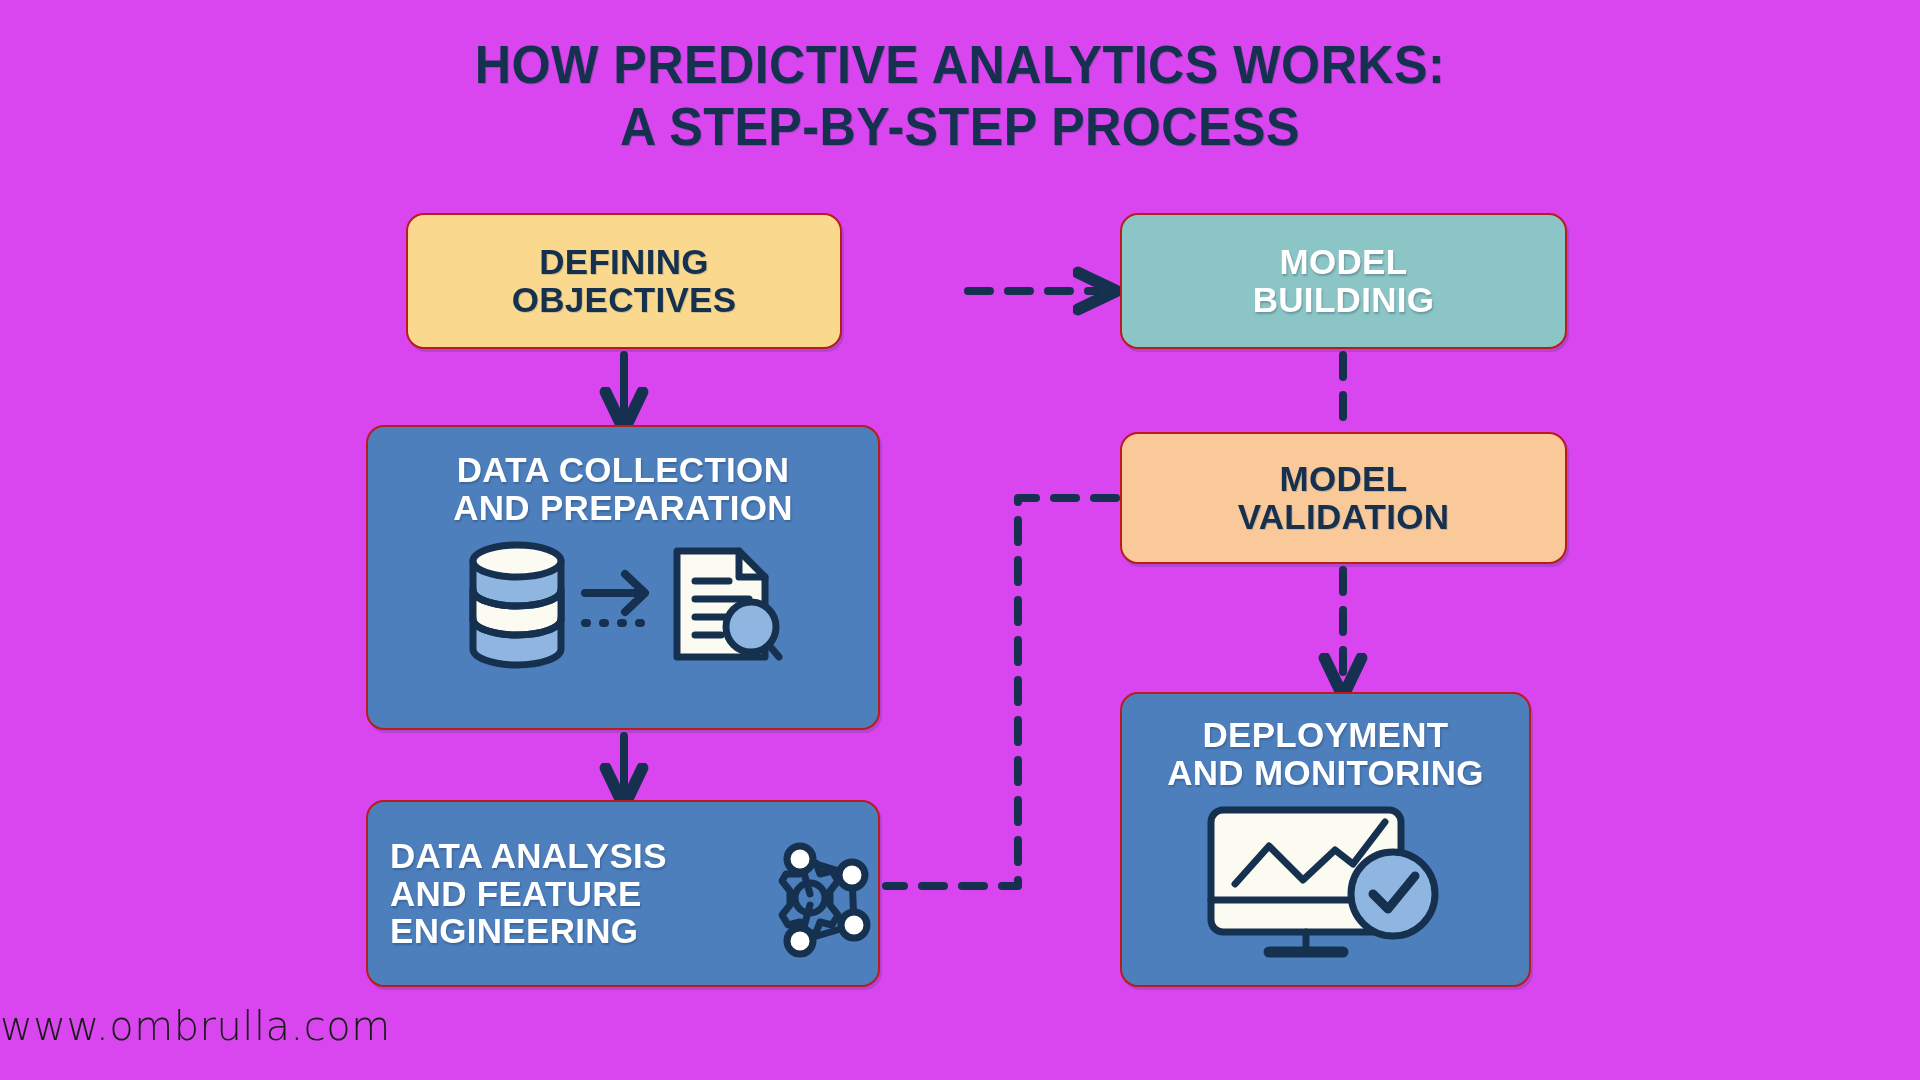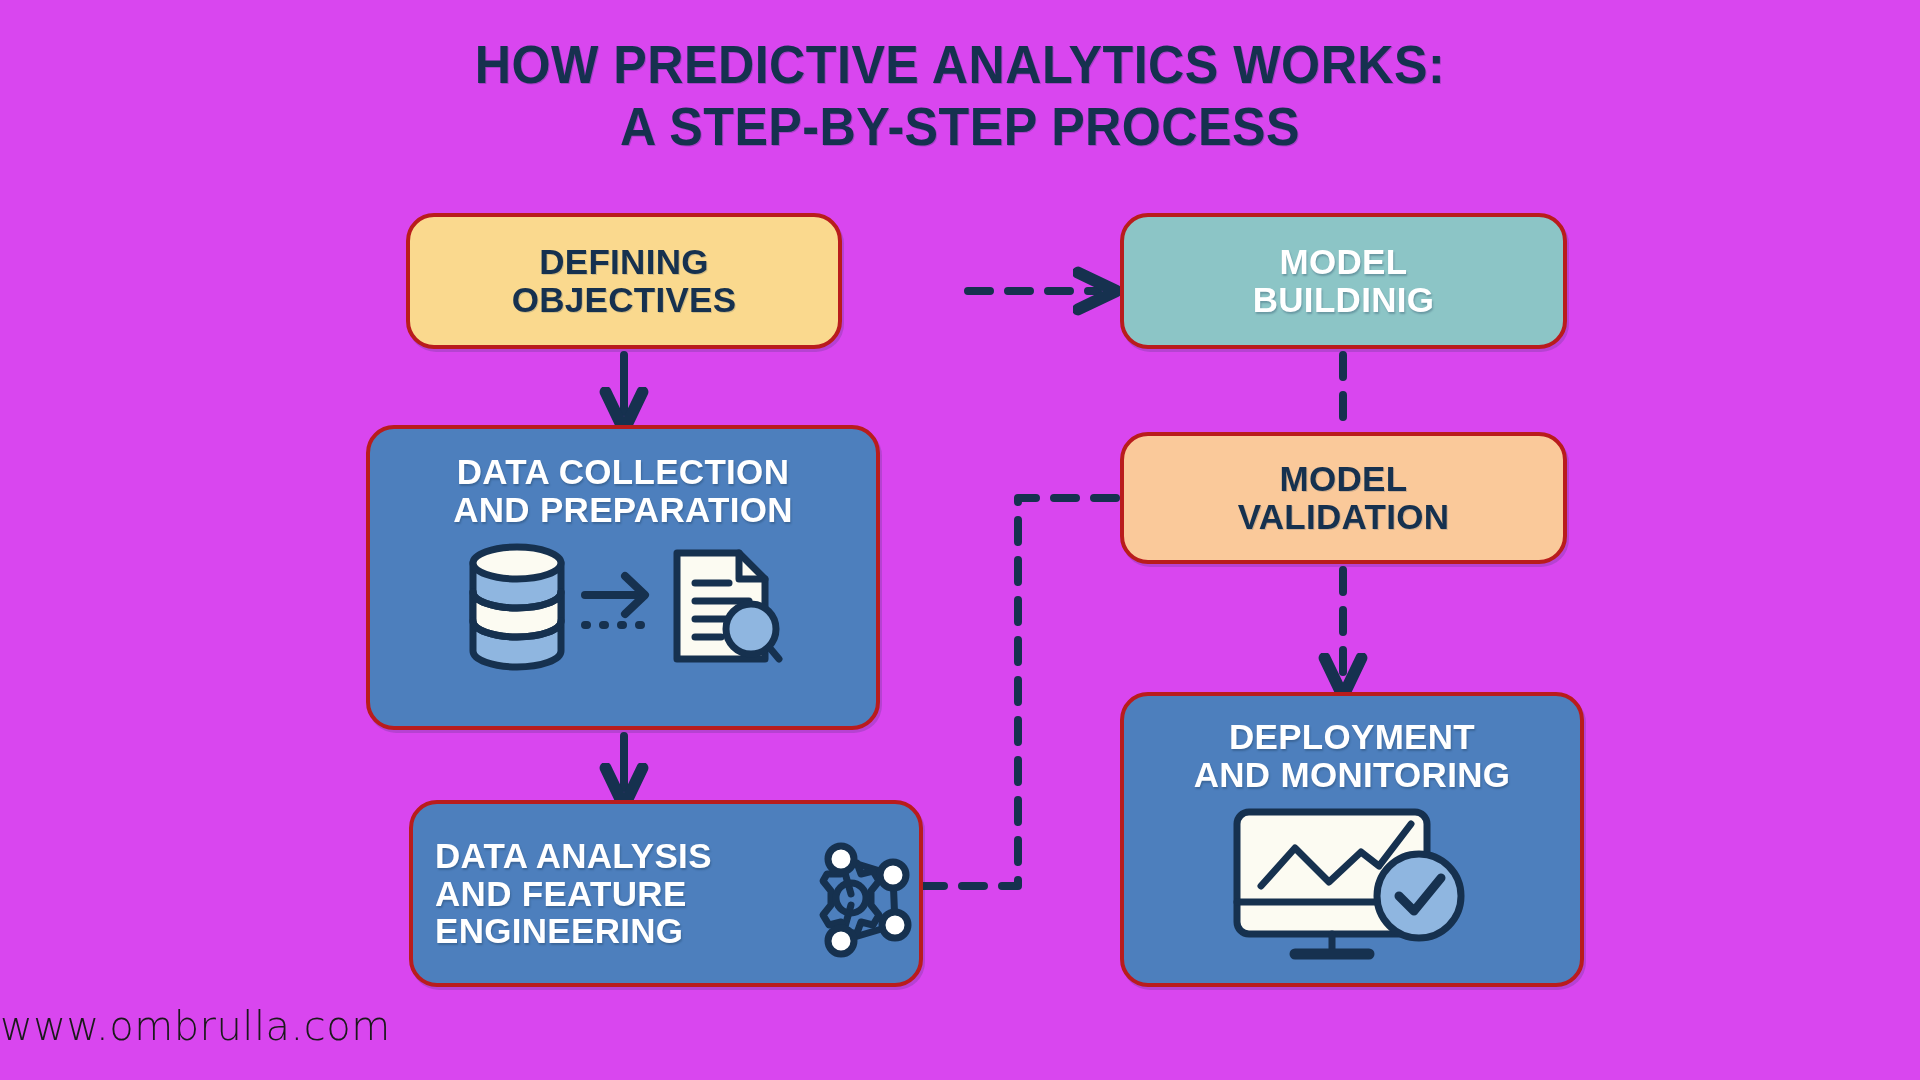--- a/index.html
+++ b/index.html
@@ -48,22 +48,22 @@
     position: absolute;
     inset: 0;
     width: 1920px;
     height: 1080px;
     pointer-events: none;
   }
 
   
   .node {
     position: absolute;
-    border: 4px solid #b91c1c;
-    border-radius: 28px;
+    border: 2px solid #b91c1c;
+    border-radius: 18px;
     display: flex;
     flex-direction: column;
     align-items: center;
     justify-content: center;
     text-align: center;
     box-shadow: 2px 3px 0 rgba(22,49,79,0.18);
   }
   .node .node-label {
     font-weight: bold;
     line-height: 1.08;
@@ -117,21 +117,20 @@
   }
 
   
   #node-data-analysis {
     left: 366px; top: 800px;
     width: 514px; height: 187px;
     background: #4d7fbd;
     flex-direction: row;
     justify-content: flex-start;
     padding-left: 22px;
-    margin-left: 43px;
   }
   #node-data-analysis .node-label {
     color: #ffffff;
     font-size: 35px;
     text-align: left;
     text-shadow: 1px 2px 2px rgba(22,49,79,0.32);
     flex: 1;
   }
 
   
@@ -142,21 +141,21 @@
   }
   #node-model-validation .node-label {
     color: #16314f;
     font-size: 35px;
     text-shadow: 1px 1px 0 rgba(22,49,79,0.18);
   }
 
   
   #node-deployment {
     left: 1120px; top: 692px;
-    width: 464px; height: 295px;
+    width: 411px; height: 295px;
     background: #4d7fbd;
     justify-content: flex-start;
     padding-top: 22px;
   }
   #node-deployment .node-label {
     color: #ffffff;
     font-size: 35px;
     text-shadow: 1px 2px 2px rgba(22,49,79,0.32);
   }
   #deployment-icon-wrap {

